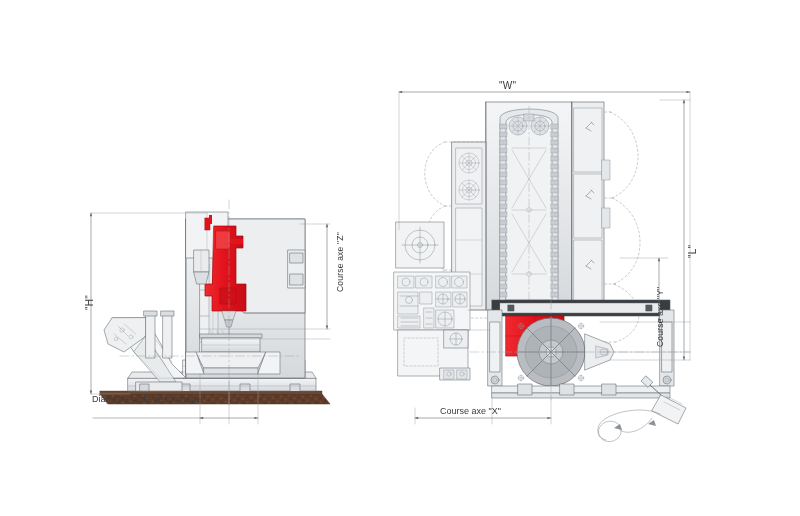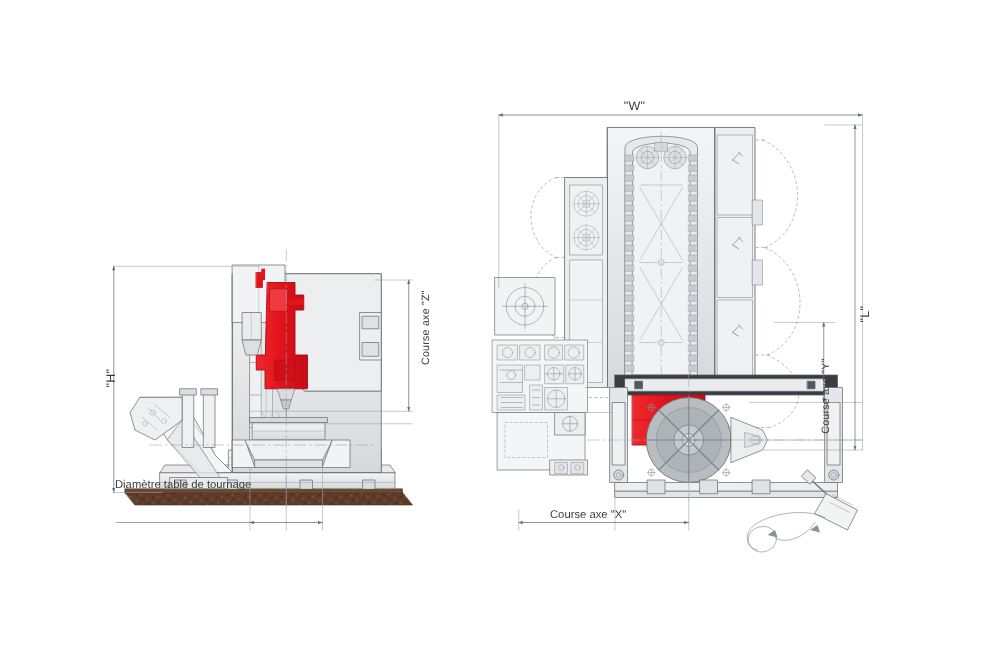--- a/index.html
+++ b/index.html
@@ -498,21 +498,21 @@
       <line x1="415" y1="418" x2="551" y2="418" stroke="#6b7076" stroke-width="0.6" marker-start="url(#arS)" marker-end="url(#ar)"></line>
       <line x1="415" y1="408" x2="415" y2="424" stroke="#9aa0a6" stroke-width="0.45"></line>
     </g>
   </g>
 </svg>
 
 <div class="lbl lbl-v lbl-big" style="left:84px;top:310px;transform:rotate(-90deg);">"H"</div>
 
 <div class="lbl lbl-v" style="left:335px;top:292px;transform:rotate(-90deg);">Course axe "Z"</div>
 
-<div class="lbl cap" style="left:92px;top:382px;text-align:right;">Diamètre table de tournage</div>
+<div class="lbl cap" style="left:92px;top:394px;text-align:right;">Diamètre table de tournage</div>
 
 <div class="lbl lbl-h lbl-big" style="left:499px;top:80px;">"W"</div>
 
 <div class="lbl lbl-v lbl-big" style="left:687px;top:258px;transform:rotate(-90deg);">"L"</div>
 
 <div class="lbl lbl-v" style="left:655px;top:347px;transform:rotate(-90deg);">Course axe "Y"</div>
 
 <div class="lbl cap" style="left:440px;top:406px;">Course axe "X"</div>
 
 </body></html>

